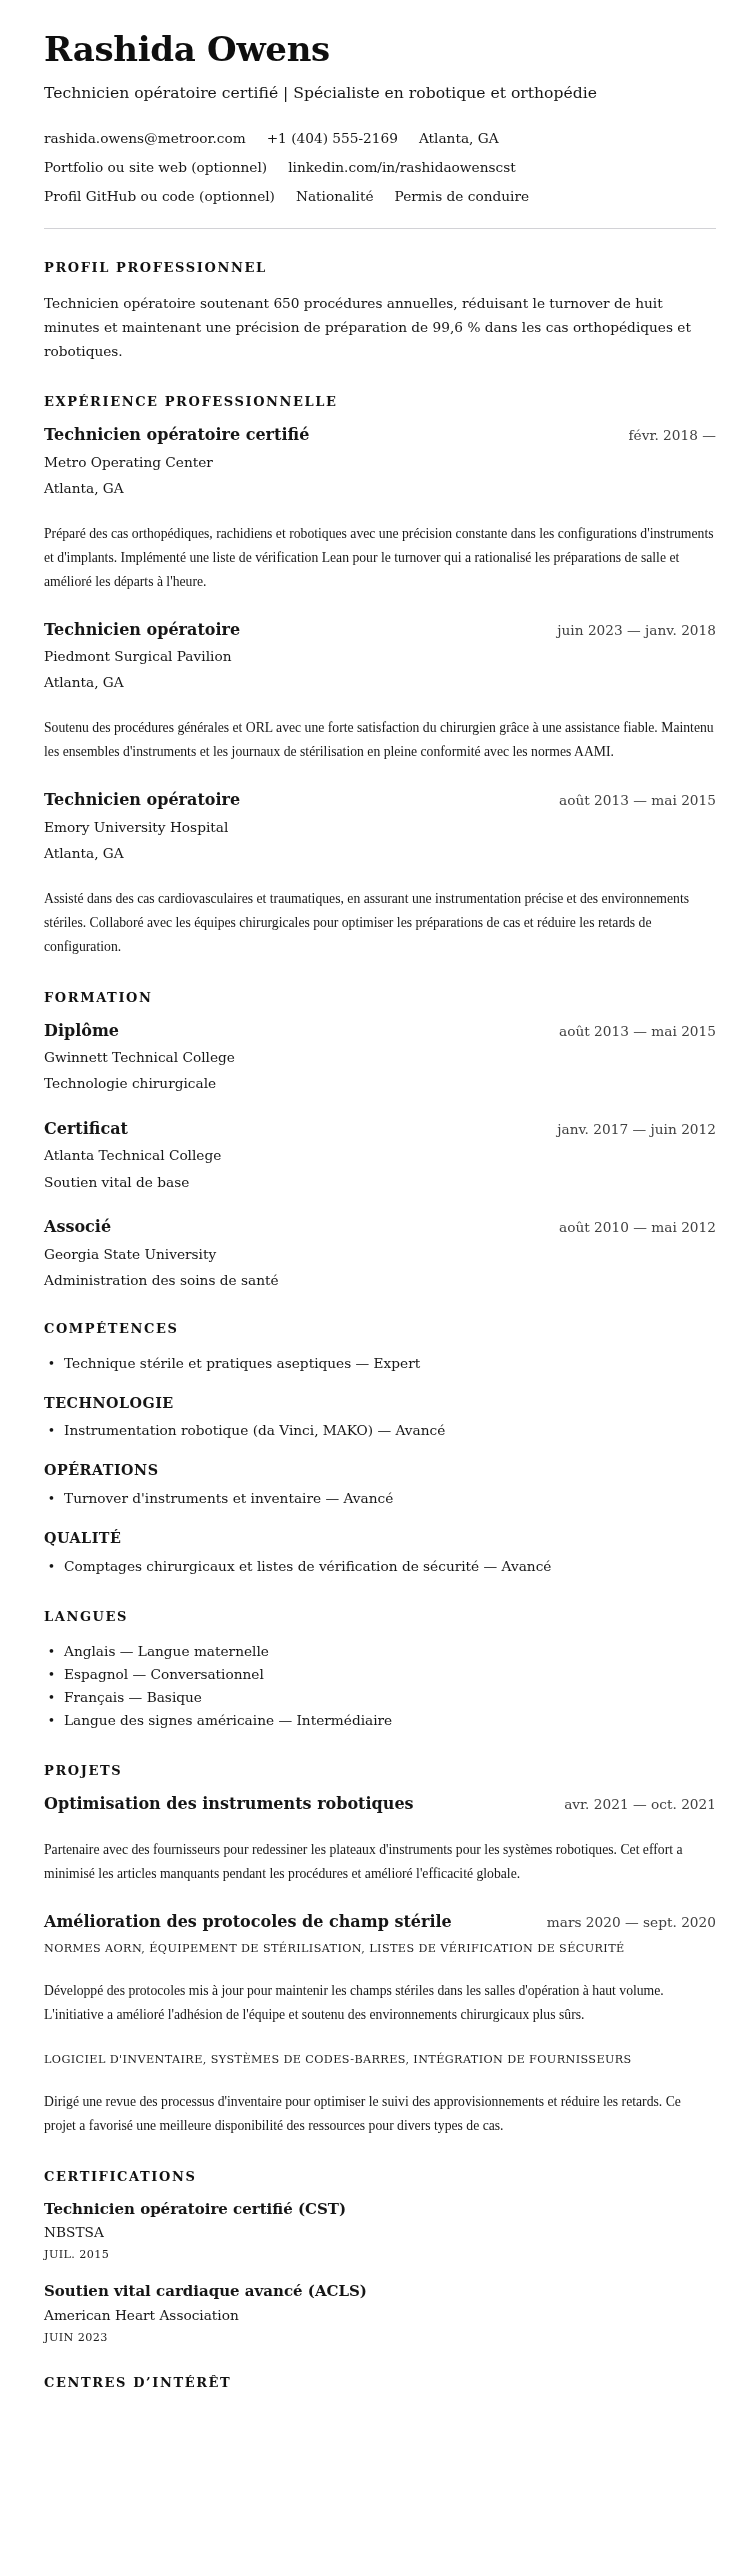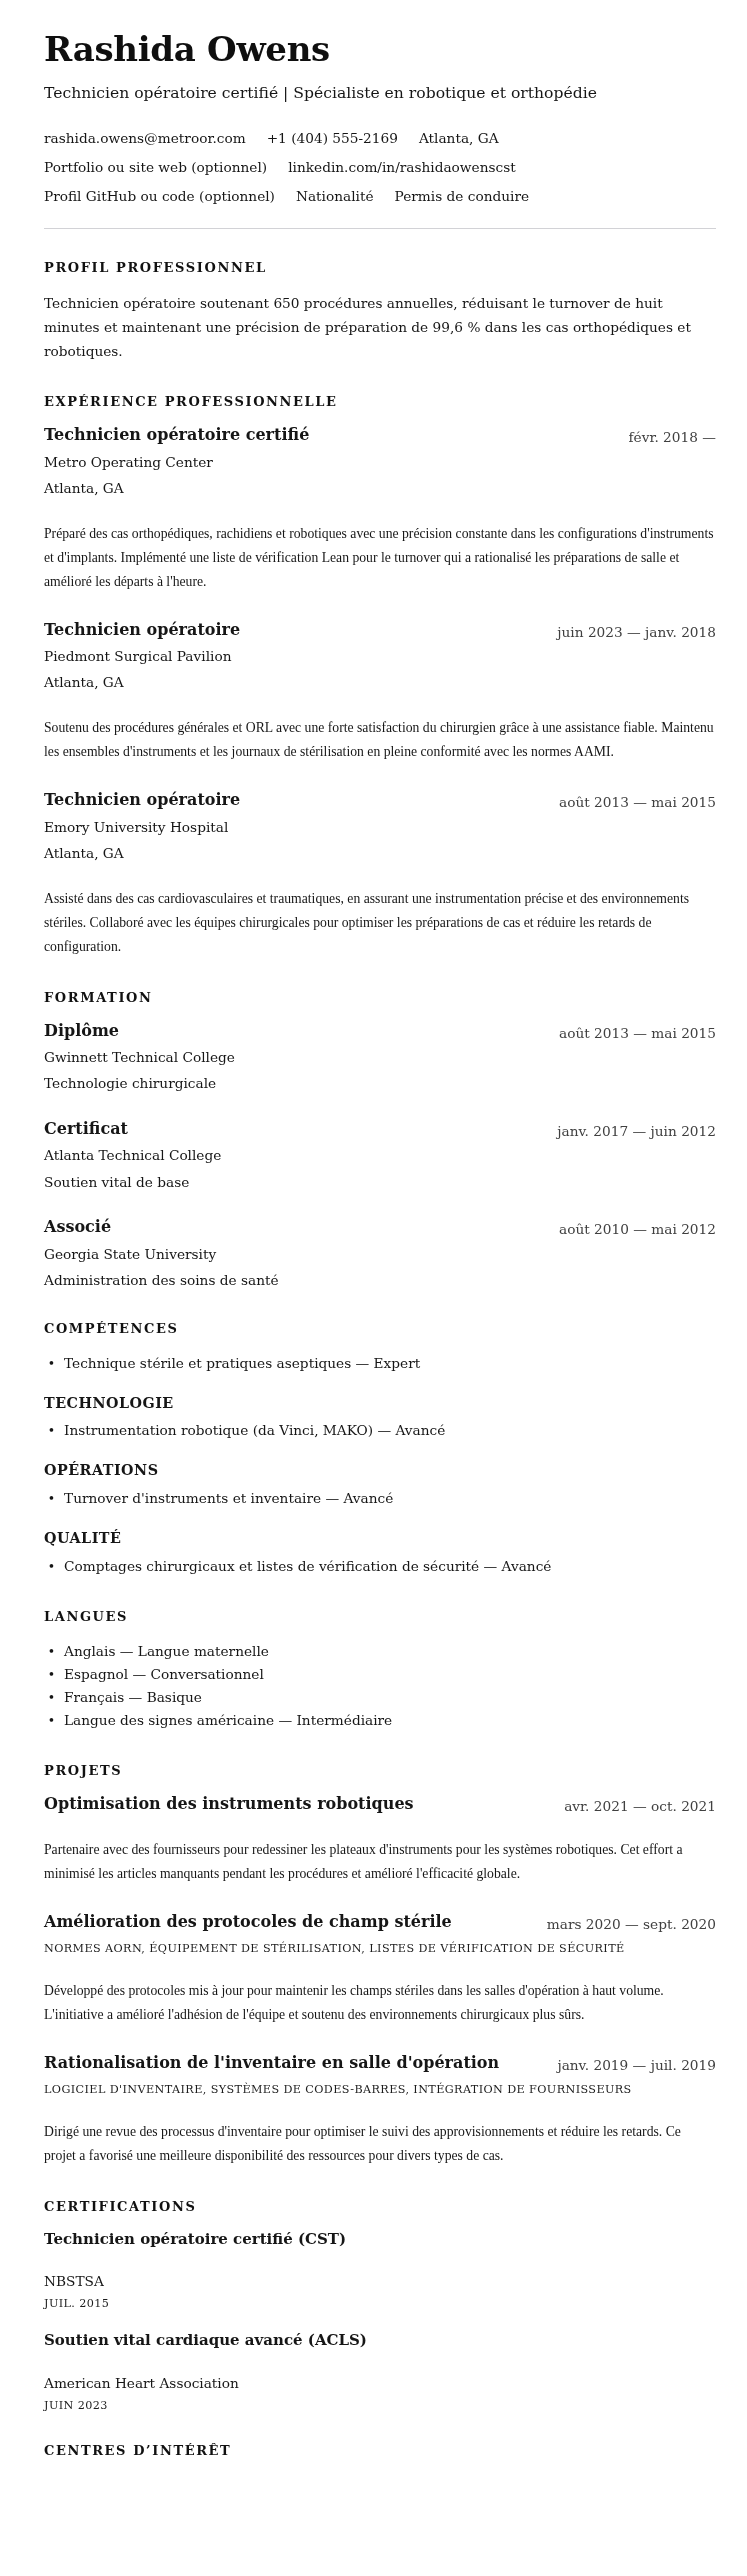--- a/index.html
+++ b/index.html
@@ -21,21 +21,21 @@
   .section{margin-top:31px;}
   .section-heading{
     font-size:13px;font-weight:700;letter-spacing:1.6px;
     margin:0 0 16px 0;color:#111;
   }
   .body-text{font-size:13.7px;line-height:24px;margin:0;}
 
   
   .entry{margin-top:26px;}
   .entry:first-of-type{margin-top:0;}
-  .entry-header{display:flex;justify-content:space-between;align-items:flex-end;gap:15px;}
+  .entry-header{display:flex;justify-content:space-between;align-items:center;gap:15px;}
   .entry-title{font-size:16px;font-weight:700;margin:0;line-height:1.25;}
   .entry-date{font-size:13.7px;white-space:nowrap;color:#404040;font-weight:400;}
   .entry-sub{font-size:13.7px;line-height:18.7px;margin-top:7.5px;}
   .entry-sub2{font-size:13.7px;line-height:18.7px;margin-top:7.5px;}
   .entry-desc{font-size:13.7px;line-height:24px;margin-top:24px;font-family:Liberation Serif, serif;}
   .entry-tags{font-size:11.2px;letter-spacing:0.4px;margin-top:10px;color:#1d1d1d;}
 
   
   .skill-group{margin-top:20px;}
   .skill-group:first-of-type{margin-top:0;}
@@ -49,21 +49,21 @@
   }
   ul.blist li::before{
     content:"•";position:absolute;left:3.7px;top:0;
     font-size:12.5px;color:#161616;
   }
 
   
   .cert{margin-top:21px;}
   .cert:first-of-type{margin-top:0;}
   .cert-title{font-size:15px;font-weight:700;margin:0;line-height:1.3;}
-  .cert-issuer{font-size:13.7px;line-height:18.7px;margin-top:23px;}
+  .cert-issuer{font-size:13.7px;line-height:18.7px;margin-top:4px;}
   .cert-date{font-size:11.2px;letter-spacing:0.4px;margin-top:6.2px;color:#1d1d1d;}
 </style>
 </head>
 <body>
 
 <div class="page">
 
   <header>
     <h1 class="name">Rashida Owens</h1>
     <p class="headline">Technicien opératoire certifié | Spécialiste en robotique et orthopédie</p>
@@ -211,24 +211,20 @@
     <div class="entry">
       <div class="entry-header">
         <h3 class="entry-title">Amélioration des protocoles de champ stérile</h3>
         <span class="entry-date">mars 2020 — sept. 2020</span>
       </div>
       <div class="entry-tags">NORMES AORN, ÉQUIPEMENT DE STÉRILISATION, LISTES DE VÉRIFICATION DE SÉCURITÉ</div>
       <p class="entry-desc">Développé des protocoles mis à jour pour maintenir les champs stériles dans les salles d'opération à haut volume. L'initiative a amélioré l'adhésion de l'équipe et soutenu des environnements chirurgicaux plus sûrs.</p>
     </div>
 
     <div class="entry">
-      <div class="entry-header">
-        <h3 class="entry-title">Rationalisation de l'inventaire en salle d'opération</h3>
-        <span class="entry-date">janv. 2019 — juil. 2019</span>
-      </div>
       <div class="entry-tags">LOGICIEL D'INVENTAIRE, SYSTÈMES DE CODES-BARRES, INTÉGRATION DE FOURNISSEURS</div>
       <p class="entry-desc">Dirigé une revue des processus d'inventaire pour optimiser le suivi des approvisionnements et réduire les retards. Ce projet a favorisé une meilleure disponibilité des ressources pour divers types de cas.</p>
     </div>
   </section>
 
   <section class="section">
     <h2 class="section-heading">CERTIFICATIONS</h2>
 
     <div class="cert">
       <h3 class="cert-title">Technicien opératoire certifié (CST)</h3>

